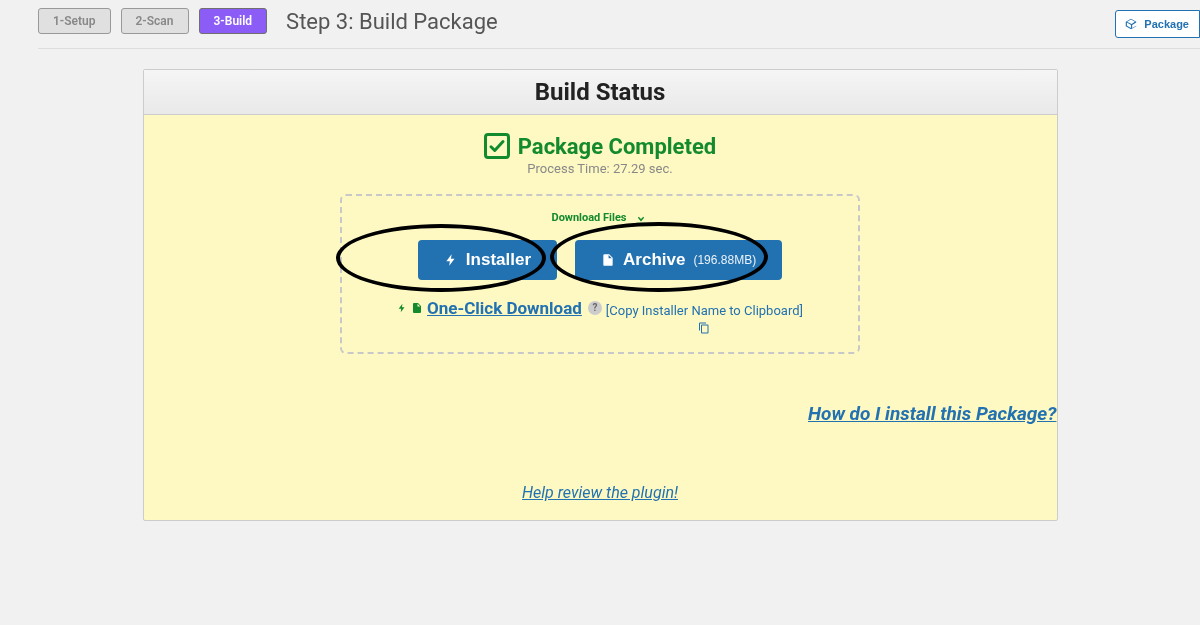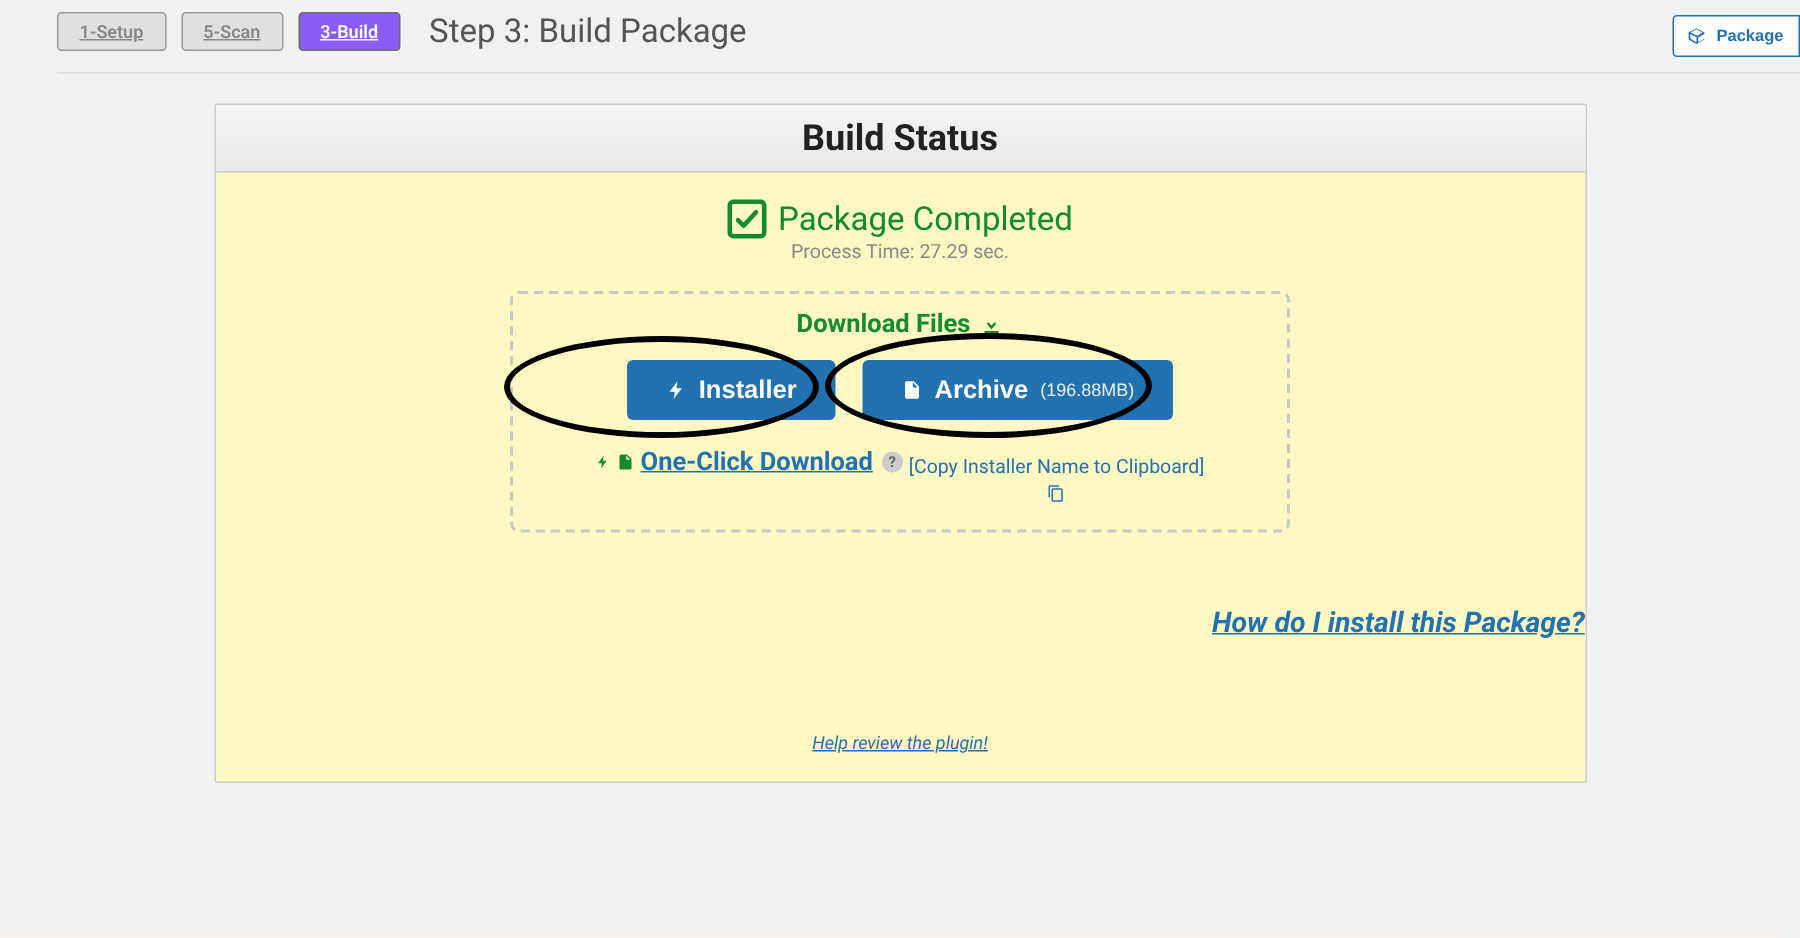--- a/index.html
+++ b/index.html
@@ -23,21 +23,20 @@
     align-items: center;
     justify-content: center;
     border: 1px solid #999;
     background: #e0e0e0;
     color: #888;
     font-size: 12px;
     font-weight: 600;
     padding: 5px 14px;
     border-radius: 3px;
     margin-right: 10px;
-    text-decoration: underline;
   }
   .step-pill.active {
     background: #8b5cf6;
     border-color: #6f6f6f;
     color: #fff;
   }
   .step-title {
     font-size: 22px;
     color: #555;
     margin-left: 9px;
@@ -89,42 +88,42 @@
     justify-content: center;
     gap: 8px;
   }
   .status-line .check {
     width: 26px; height: 26px; border: 3px solid #118b2e; border-radius: 4px;
     display: inline-flex; align-items: center; justify-content: center;
   }
   .status-line .check svg { width: 18px; height: 18px; }
   .status-text {
     color: #128a2d;
-    font-weight: 400;
+    font-weight: 700;
     font-size: 22px;
   }
   .process-time {
     text-align: center;
     color: #888;
     font-size: 13px;
     margin-top: 2px;
   }
 
   .download-box {
     margin: 18px auto 0;
     width: 520px;
     border: 2px dashed #c8c8c8;
     border-radius: 6px;
     padding: 10px 0 18px;
     text-align: center;
   }
   .dl-title {
     color: #128a2d;
     font-weight: 700;
-    font-size: 17px;
+    font-size: 11px;
     display: inline-flex;
     align-items: center;
     gap: 6px;
     margin-bottom: 14px;
   }
   .dl-title svg { width: 16px; height: 16px; }
 
   .btn-row {
     display: flex;
     justify-content: center;
@@ -203,30 +202,30 @@
   }
 
   .review-link {
     text-align: center;
     margin-top: 58px;
     padding-bottom: 18px;
   }
   .review-link a {
     color: #2271b1;
     font-style: italic;
-    font-size: 12px;
+    font-size: 16px;
     text-decoration: underline;
   }
 </style>
 </head>
 <body>
 
 <div class="topbar">
   <span class="step-pill">1-Setup</span>
-  <span class="step-pill">5-Scan</span>
+  <span class="step-pill">2-Scan</span>
   <span class="step-pill active">3-Build</span>
   <span class="step-title">Step 3: Build Package</span>
 
   <button class="pkg-btn">
     <svg viewBox="0 0 24 24" fill="#2271b1">
         <path d="M21 8l-9-5-9 5v8l9 5 9-5V8zm-9 11l-7-3.9V9.6l7 3.9v5.5zm1-7.2L5.3 8 12 4.3 18.7 8 13 11.8zm8 3.3l-7 3.9v-5.5l7-3.9v5.5z"></path>
       </svg>
     <span>Package</span>
   </button>
 </div>

